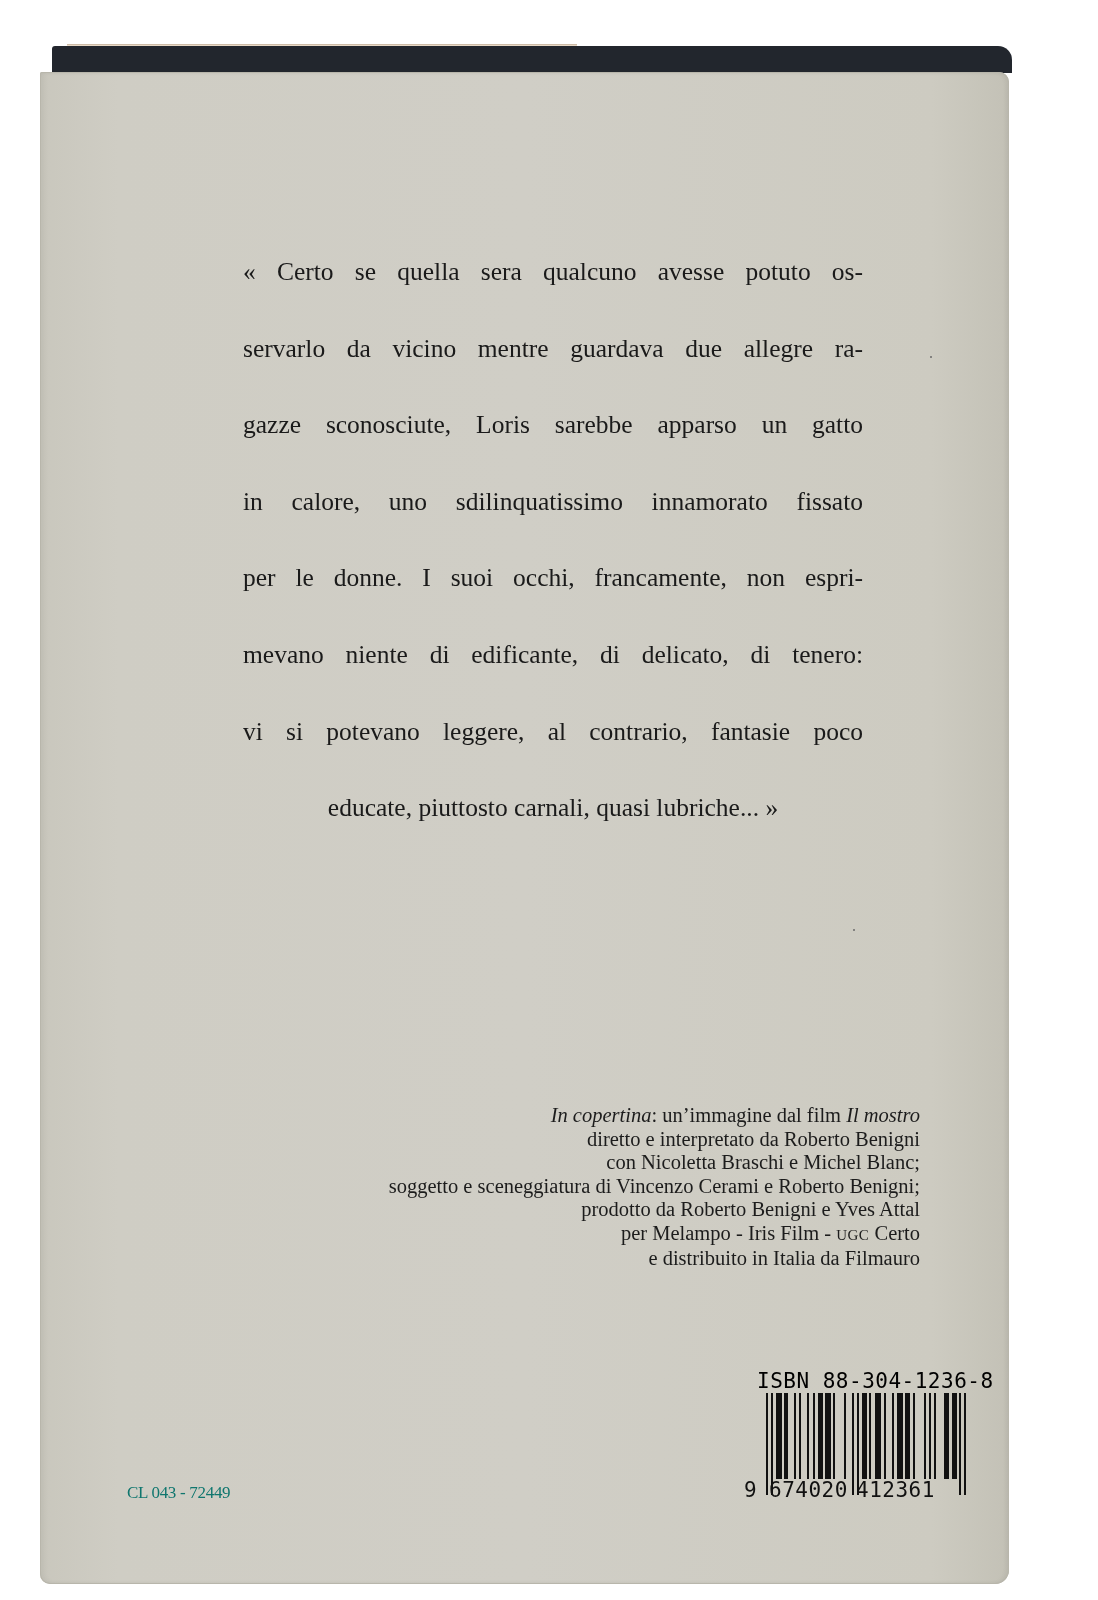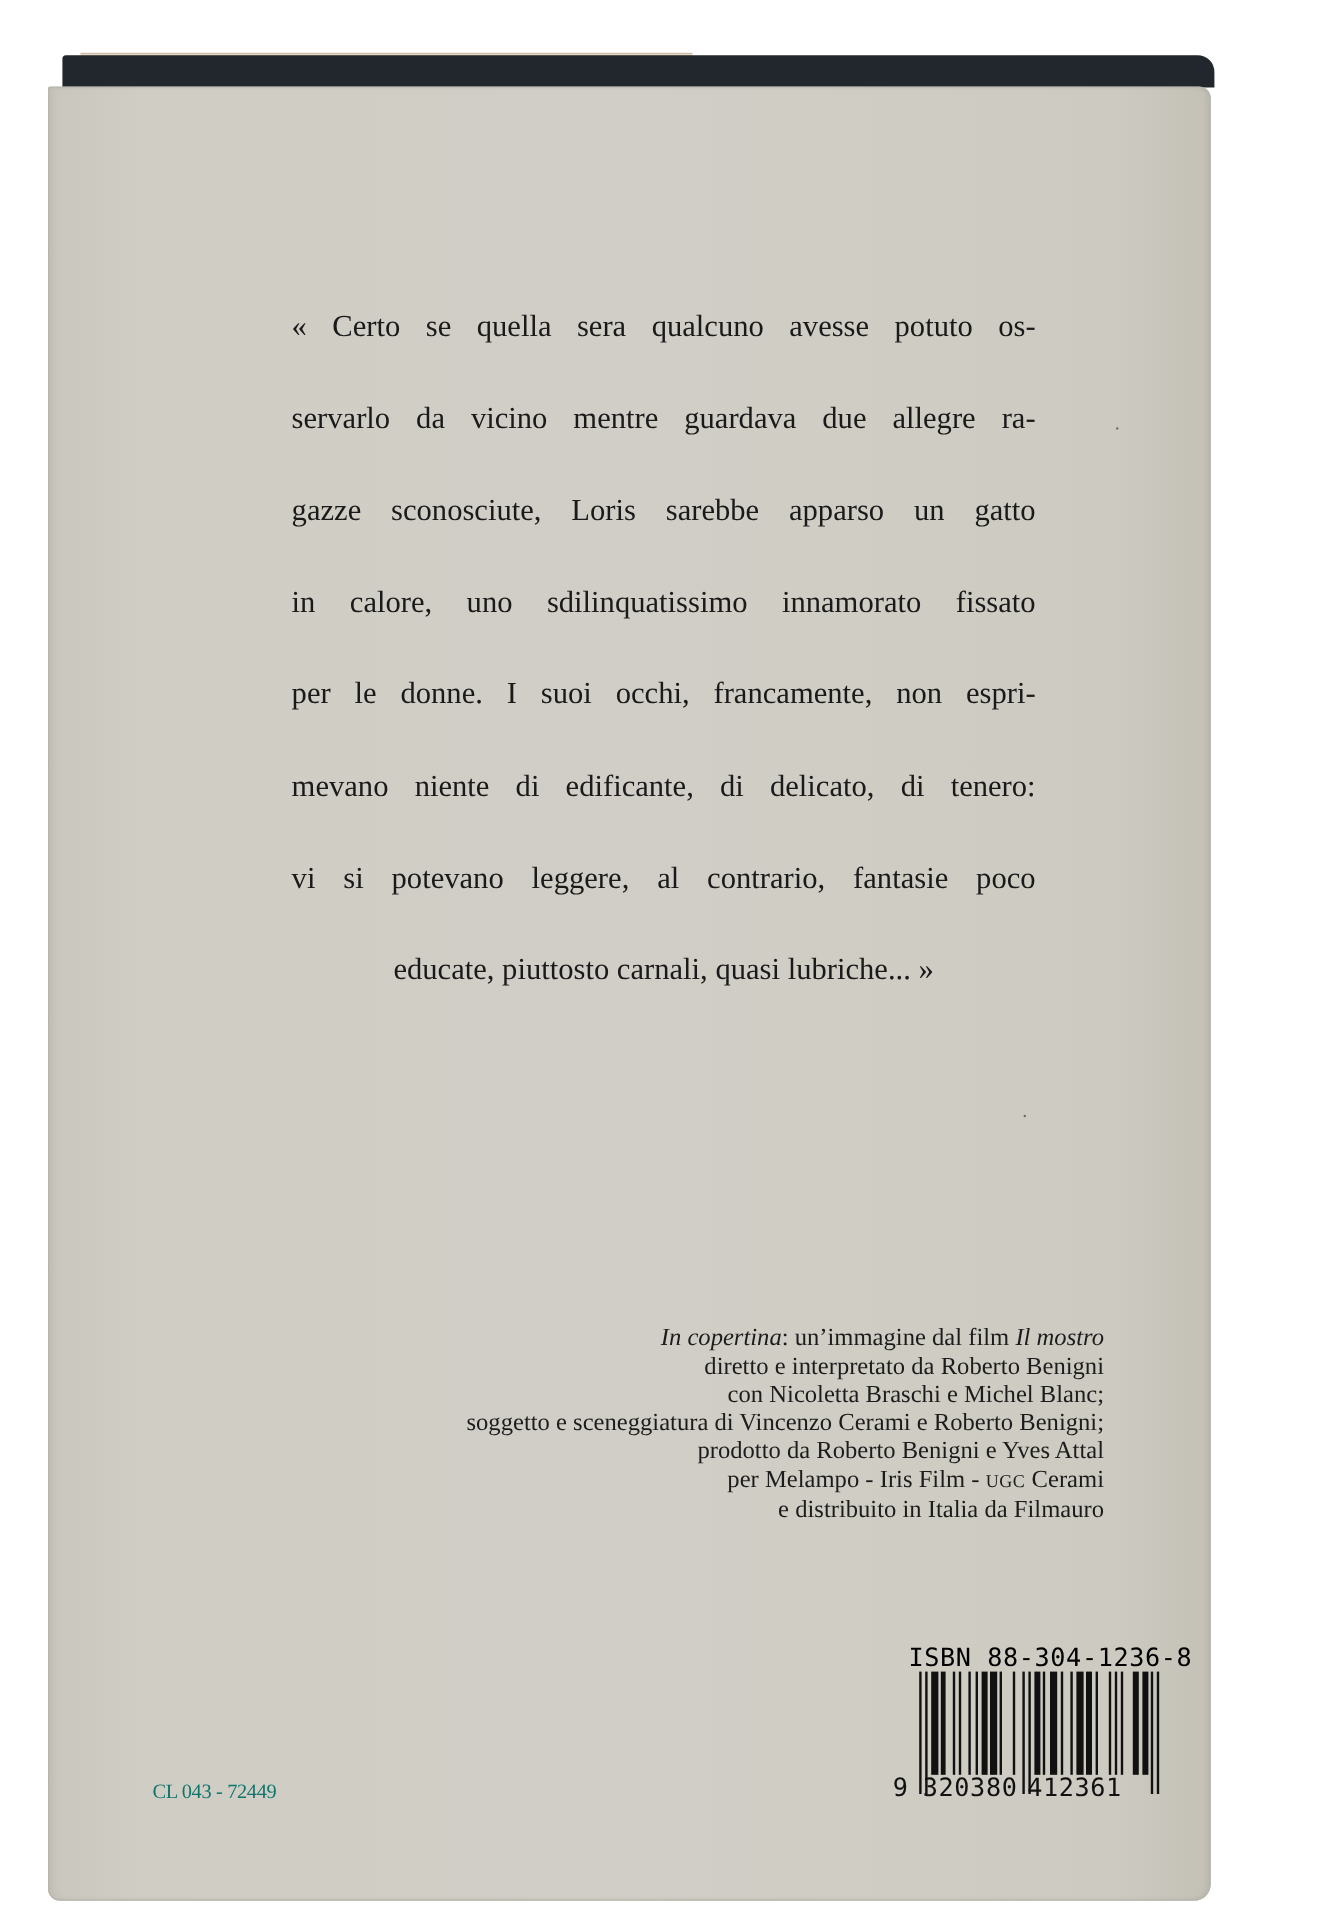--- a/index.html
+++ b/index.html
@@ -83,21 +83,21 @@
   <span class="line">vi si potevano leggere, al contrario, fantasie poco</span>
   <span class="line last">educate, piuttosto carnali, quasi lubriche... »</span>
 </div>
 
 <div class="credits">
   <span class="line"><i>In copertina</i><span>: un’immagine dal film </span><i>Il mostro</i></span>
   <span class="line">diretto e interpretato da Roberto Benigni</span>
   <span class="line">con Nicoletta Braschi e Michel Blanc;</span>
   <span class="line">soggetto e sceneggiatura di Vincenzo Cerami e Roberto Benigni;</span>
   <span class="line">prodotto da Roberto Benigni e Yves Attal</span>
-  <span class="line"><span>per Melampo - Iris Film - </span><span class="smallcaps">UGC</span><span> Cerami</span></span>
+  <span class="line"><span>per Melampo - Iris Film - </span><span class="smallcaps">UGC</span><span> Certo</span></span>
   <span class="line">e distribuito in Italia da Filmauro</span>
 </div>
 
 <div class="catalog">CL 043 - 72449</div>
 
 <div class="isbn">ISBN 88-304-1236-8</div>
 
 <div class="barcode">
   <div class="bar guard" style="width:2px;margin-right:3px;"></div>
   <div class="bar guard" style="width:2px;margin-right:3px;"></div>
@@ -125,15 +125,15 @@
   <div class="bar" style="width:2px;margin-right:3px;"></div>
   <div class="bar" style="width:2px;margin-right:8px;"></div>
   <div class="bar" style="width:5px;margin-right:3px;"></div>
   <div class="bar" style="width:5px;margin-right:2px;"></div>
   <div class="bar guard" style="width:2px;margin-right:3px;"></div>
   <div class="bar guard" style="width:2px;"></div>
 </div>
 
 <div class="barcode-digits">
   <span class="d0">9</span>
-  <span class="d1">320380</span>
+  <span class="d1">674020</span>
   <span class="d2">412361</span>
 </div>
 
 </body></html>

